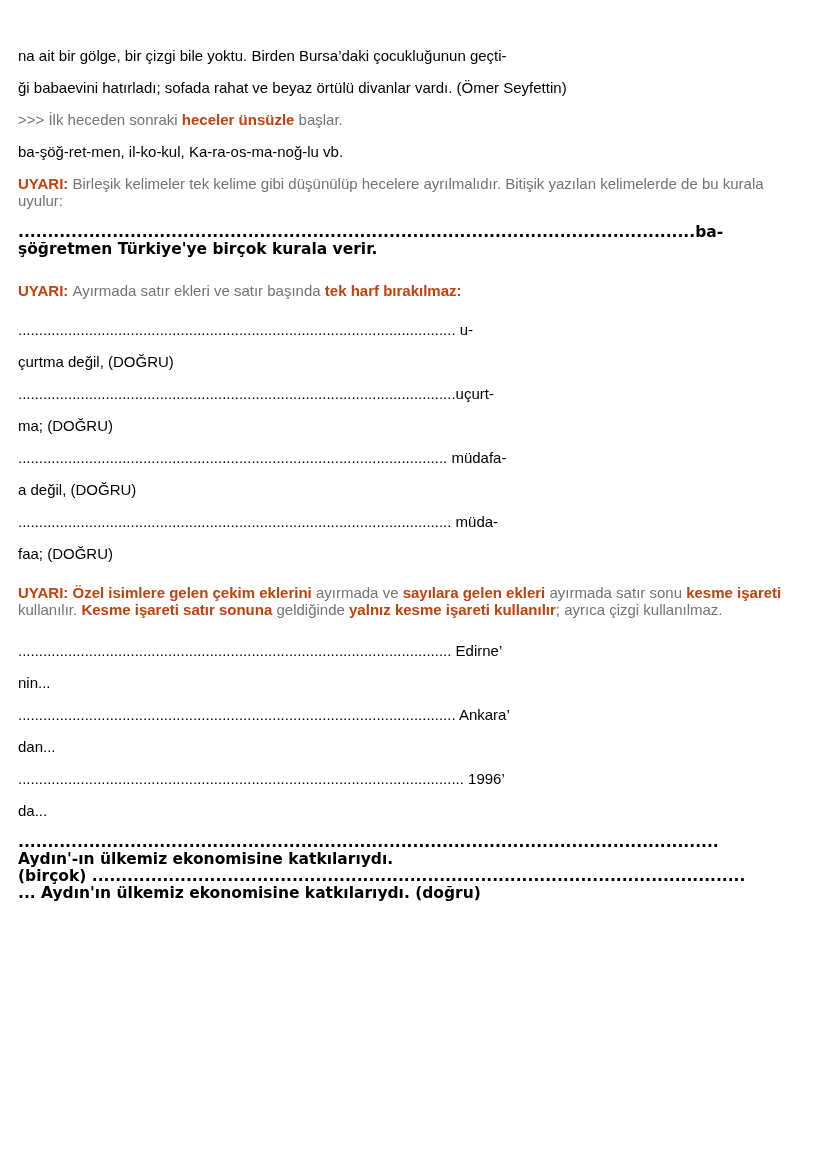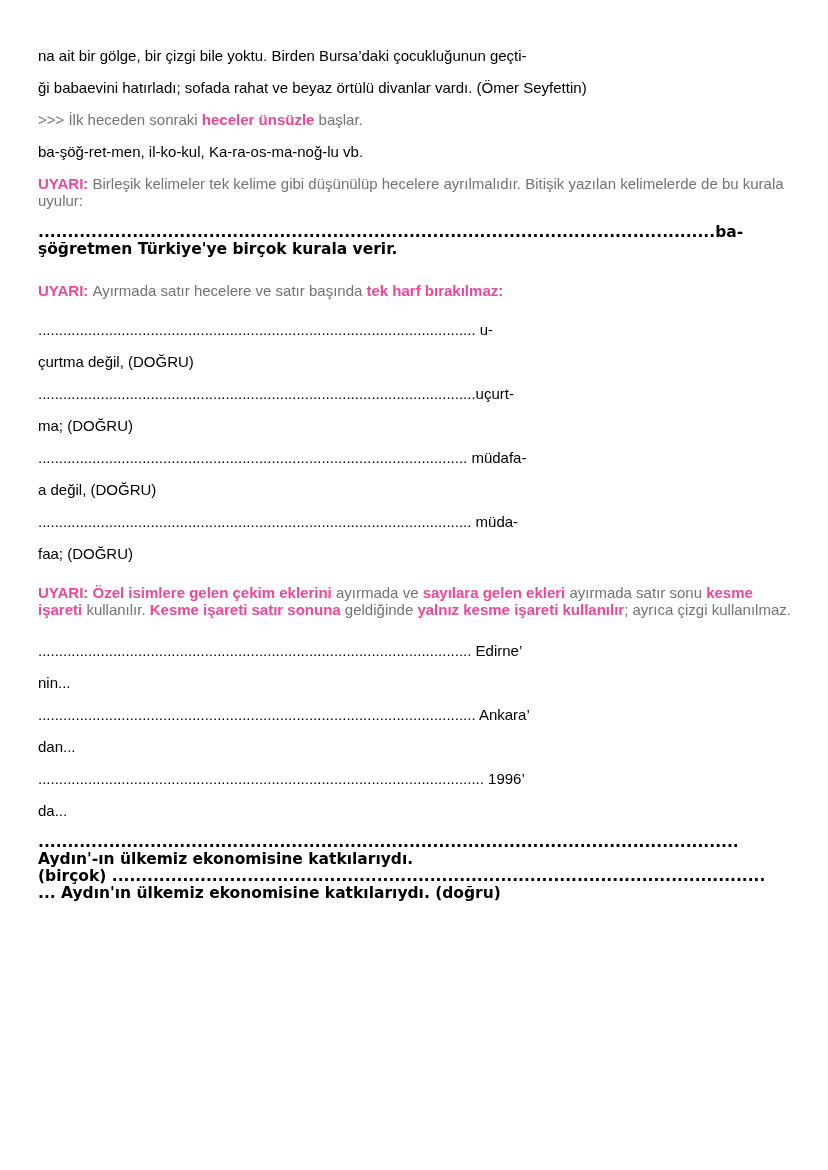--- a/index.html
+++ b/index.html
@@ -2,32 +2,32 @@
 <html><head>
 <meta charset="utf-8">
 <style>
   html, body { margin: 0; padding: 0; background: #ffffff; }
   .page {
     position: relative;
     width: 828px;
     height: 1170px;
     box-sizing: border-box;
     background: #ffffff;
-    padding: 47px 36px 0 38px;
+    padding: 47px 36px 0 18px;
     font-family: "Liberation Sans", sans-serif;
     font-size: 15px;
     color: #000000;
     overflow: hidden;
   }
   .page p { margin: 0 0 15px 0; line-height: 17px; }
   .tight { margin-bottom: 0 !important; }
   .gap-lg { margin-bottom: 22px !important; }
   .gap-xl { margin-bottom: 24px !important; }
   .b  { font-weight: 400; color: #737373; }
-  .rb { font-weight: 700; color: #ec4899; }
+  .rb { font-weight: 700; color: #c2410c; }
   .n  { font-weight: 400; color: #000000; }
   .lg { font-family: "DejaVu Sans", sans-serif; font-size: 15.5px; font-weight: 700; }
   .dotline { white-space: nowrap; }
   .final-block { margin-top: 8px; }
 </style>
 </head>
 <body>
 
 <div class="page">
 
@@ -37,21 +37,21 @@
 
   <p><span class="b">&gt;&gt;&gt; İlk heceden sonraki </span><span class="rb">heceler ünsüzle</span><span class="b"> başlar.</span></p>
 
   <p><span class="n">ba-şöğ-ret-men, il-ko-kul, Ka-ra-os-ma-noğ-lu vb.</span></p>
 
   <p><span class="rb">UYARI: </span><span class="b">Birleşik kelimeler tek kelime gibi düşünülüp hecelere ayrılmalıdır. Bitişik yazılan kelimelerde de bu kurala uyulur:</span></p>
 
   <p class="tight dotline lg"><span>...................................................................................................................ba-</span></p>
   <p class="lg gap-xl"><span>şöğretmen Türkiye'ye birçok kurala verir.</span></p>
 
-  <p class="gap-lg"><span class="rb">UYARI: </span><span class="b">Ayırmada satır hecelere ve satır başında </span><span class="rb">tek harf bırakılmaz:</span></p>
+  <p class="gap-lg"><span class="rb">UYARI: </span><span class="b">Ayırmada satır ekleri ve satır başında </span><span class="rb">tek harf bırakılmaz:</span></p>
 
   <p class="dotline"><span class="n">......................................................................................................... u-</span></p>
   <p><span class="n">çurtma değil, (DOĞRU)</span></p>
 
   <p class="dotline"><span class="n">.........................................................................................................uçurt-</span></p>
   <p><span class="n">ma; (DOĞRU)</span></p>
 
   <p class="dotline"><span class="n">....................................................................................................... müdafa-</span></p>
   <p><span class="n">a değil, (DOĞRU)</span></p>
 

